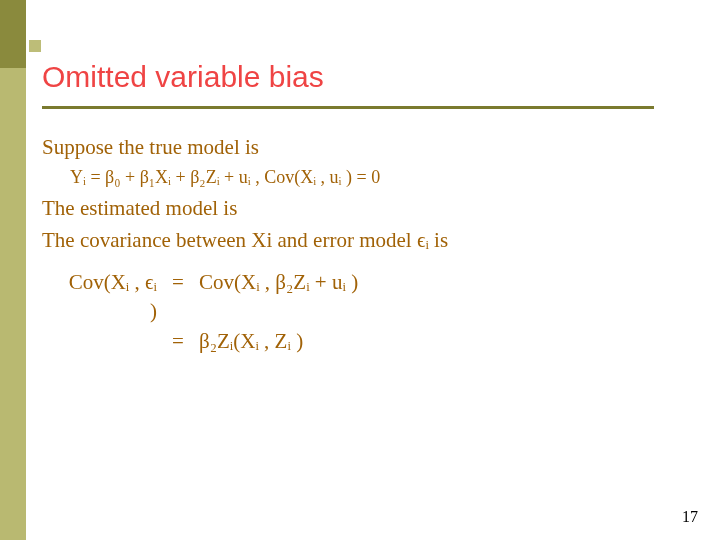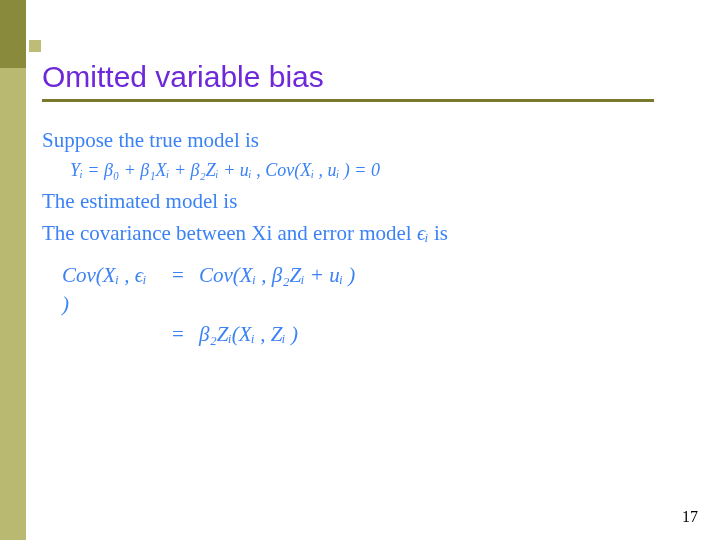--- a/index.html
+++ b/index.html
@@ -5,35 +5,35 @@
   * { margin: 0; padding: 0; box-sizing: border-box; }
   html, body { width: 720px; height: 540px; overflow: hidden; }
   body { font-family: Arial, Helvetica, sans-serif; background: #fff; position: relative; }
 
   .left-bar { position: absolute; left: 0; top: 0; width: 26px; height: 540px; background: #b9b971; }
   .left-bar-dark { position: absolute; left: 0; top: 0; width: 26px; height: 68px; background: #8a8a3d; }
   .top-square { position: absolute; left: 29px; top: 40px; width: 12px; height: 12px; background: #bdbd78; }
 
   .content { position: absolute; left: 42px; top: 60px; right: 30px; }
 
-  .title { font-size: 30px; font-weight: normal; color: #6d28d9; margin-bottom: 5px; }
+  .title { font-size: 30px; font-weight: normal; color: #ef4444; margin-bottom: 12px; }
   .title-underline { height: 3px; background: #7a7a2f; width: 612px; margin-bottom: 24px; }
 
-  .body-text { font-size: 21px; font-family: "Times New Roman", Times, serif; color: #3b82f6; line-height: 1.35; }
+  .body-text { font-size: 21px; font-family: "Times New Roman", Times, serif; color: #a16207; line-height: 1.35; }
   .body-text p { margin-bottom: 4px; }
   .indent { margin-left: 28px; margin-top: 4px; margin-bottom: 20px; font-size: 18px; }
 
   .eq-row { display: flex; align-items: baseline; gap: 12px; margin-left: 20px; margin-bottom: 2px; }
-  .eq-label { width: 95px; font-family: "Times New Roman", serif; }
+  .eq-label { width: 95px; text-align: right; font-family: "Times New Roman", serif; }
   .eq-eq { width: 18px; text-align: center; font-family: "Times New Roman", serif; }
   .eq-rhs { font-family: "Times New Roman", serif; }
 
   .page-num { position: absolute; right: 22px; bottom: 14px; font-size: 16px; font-family: "Times New Roman", serif; }
 
-  .math { font-family: "Times New Roman", serif; font-style: italic; }
+  .math { font-family: "Times New Roman", serif; }
 </style>
 </head>
 <body>
 
 <div class="left-bar"></div>
 <div class="left-bar-dark"></div>
 <div class="top-square"></div>
 
 <div class="content">
   <div class="title">Omitted variable bias</div>

